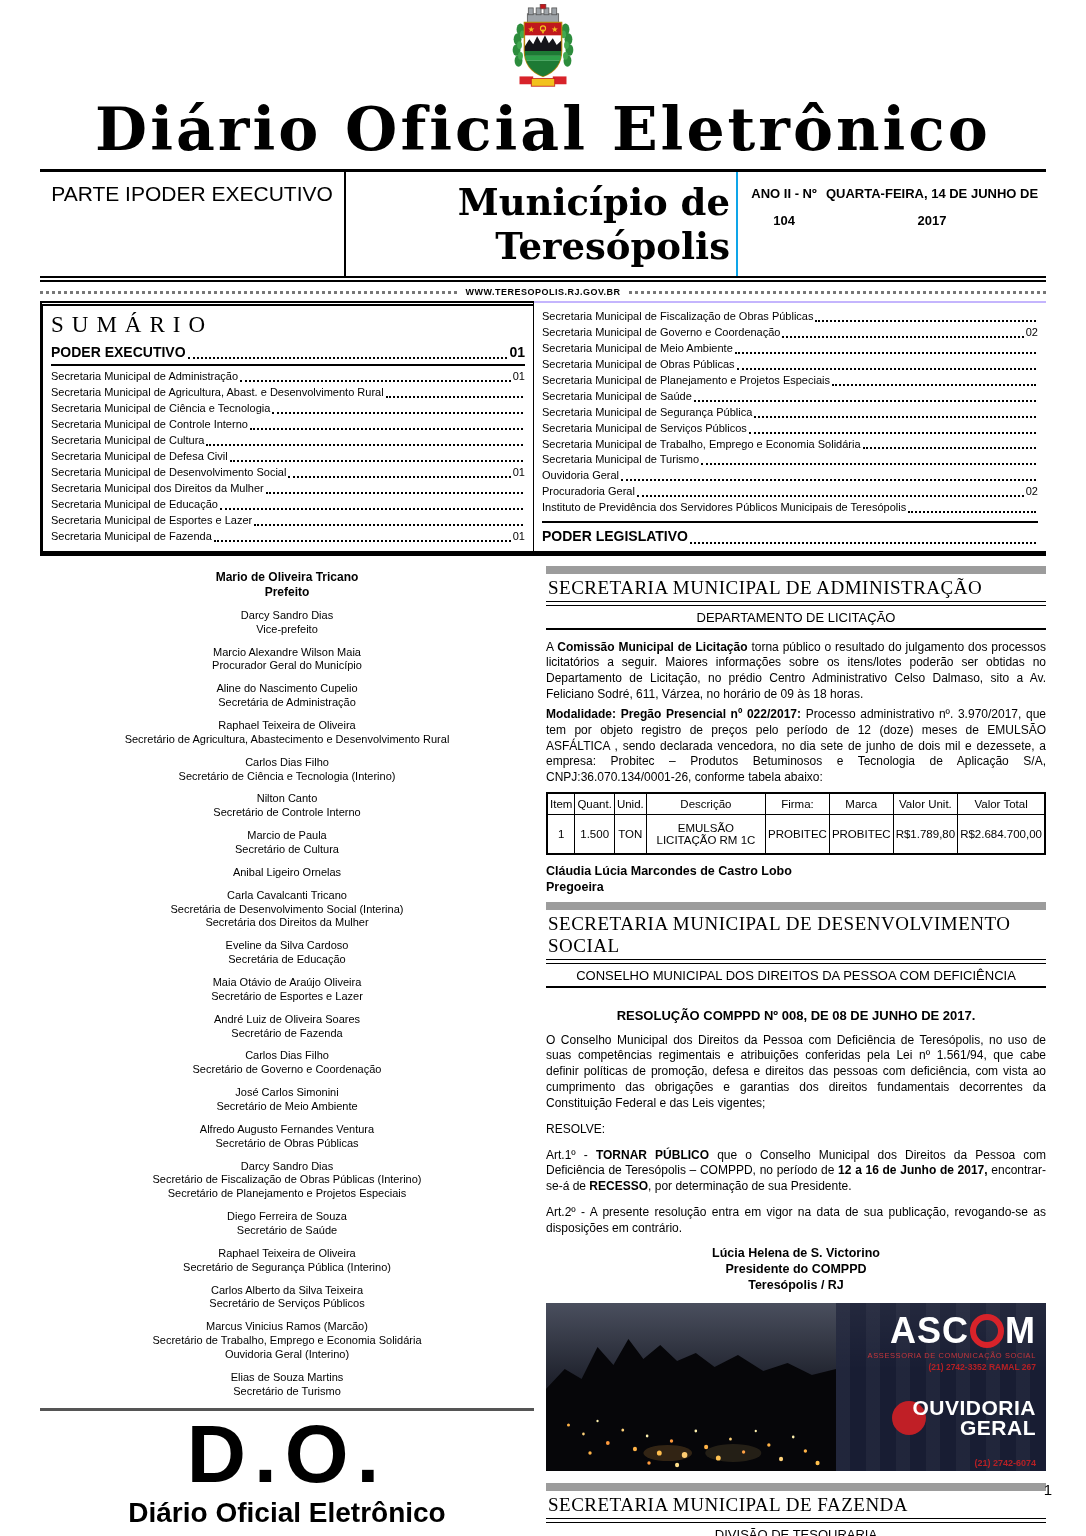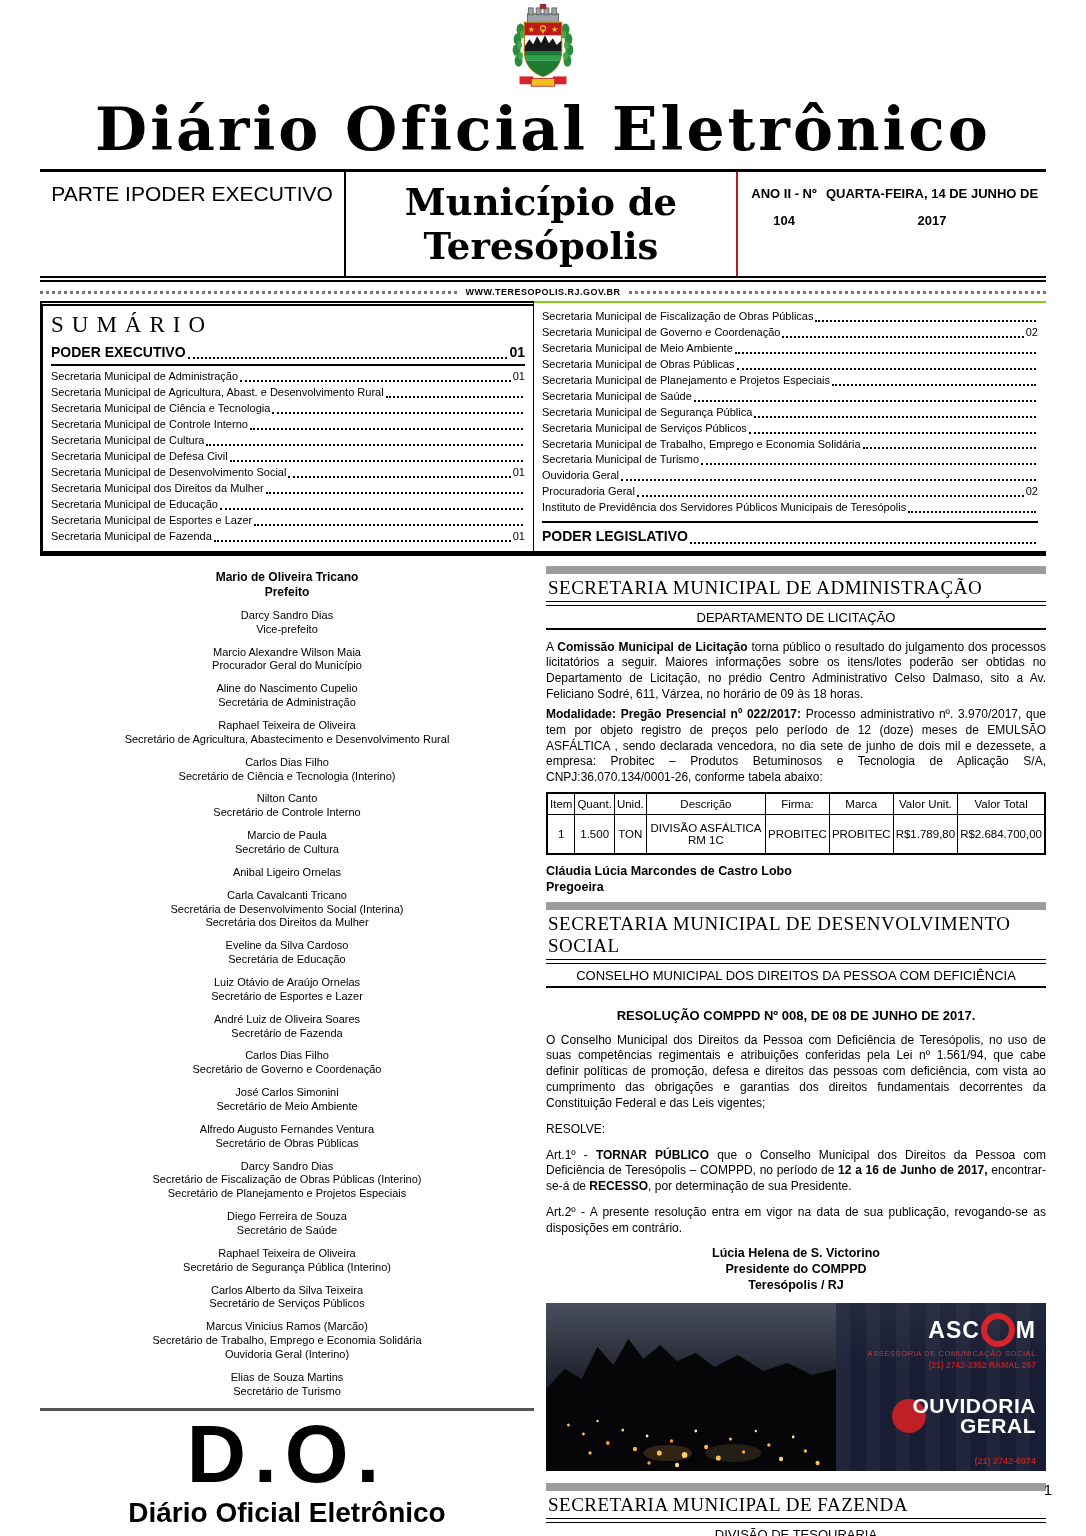--- a/index.html
+++ b/index.html
@@ -5,30 +5,30 @@
   html,body{margin:0;padding:0;background:#888;}
   .page{position:relative;width:1086px;height:1536px;margin:0 auto;background:#fff;
         font-family:"Liberation Sans",sans-serif;color:#000;overflow:hidden;}
   
   .crest{display:flex;justify-content:center;padding-top:4px;}
   .main-title{margin:2px 0 0;text-align:center;font-family:"DejaVu Serif",serif;font-weight:bold;
               font-size:60px;letter-spacing:3px;line-height:1.05;}
   .masthead{margin:8px 40px 0;border-top:3px solid #000;border-bottom:6px double #000;display:flex;align-items:stretch;}
   .mast-cell{padding:8px 6px;display:flex;flex-direction:row;justify-content:center;text-align:center;}
   .mast-left{width:292px;font-size:21px;line-height:1.35;border-right:2px solid #000;}
-  .mast-center{flex:1;font-family:"DejaVu Serif",serif;font-weight:bold;font-size:37px;border-right:2px solid #b91c1c;}
+  .mast-center{flex:1;font-family:"DejaVu Serif",serif;font-weight:bold;font-size:37px;border-right:2px solid #0ea5e9;text-align:right;}
   .mast-right{width:296px;font-size:13px;font-weight:bold;line-height:2.1;}
   .url-line{display:flex;align-items:center;margin:5px 40px 4px;gap:8px;}
   .chain{flex:1;height:0;border-top:3px dotted #777;}
   .url{font-size:9px;font-weight:bold;letter-spacing:.5px;}
   
   .summary-wrap{display:flex;margin:2px 40px 10px;}
   .sum-left{width:494px;border-top:5px double #000;border-left:3px solid #000;border-right:1px solid #000;
             border-bottom:5px solid #000;padding:4px 8px 6px;box-sizing:border-box;}
-  .sum-right{flex:1;border-top:2px solid #84cc16;border-bottom:5px solid #000;padding:6px 8px 4px;box-sizing:border-box;
+  .sum-right{flex:1;border-top:2px solid #c4b5fd;border-bottom:5px solid #000;padding:6px 8px 4px;box-sizing:border-box;
              display:flex;flex-direction:column;}
   .sumario-title{font-family:"Liberation Serif",serif;font-size:23px;letter-spacing:8px;margin:2px 0 4px;}
   .toc-row{display:flex;align-items:flex-end;font-size:11px;line-height:1.45;}
   .toc-row .lbl{white-space:nowrap;}
   .dots{flex:1;border-bottom:2px dotted #000;margin:0 2px 3px;}
   .toc-main{font-size:14px;font-weight:bold;}
   .toc-sep{border-top:2px solid #000;margin:2px 0 3px;}
   .pl-row{margin-top:auto;}
   
   .body-cols{display:flex;gap:12px;margin:0 40px;}
@@ -61,21 +61,21 @@
         text-align:center;padding:4px 2px;}
   table.lic td{height:30px;}
   
   .banner{display:flex;height:168px;margin:10px 0 12px;overflow:hidden;}
   .banner-left{flex:1.58;position:relative;}
   .banner-left svg{display:block;width:100%;height:100%;}
   .banner-right{flex:1;background:#181d33;position:relative;color:#fff;padding:10px 10px 8px 16px;
       box-sizing:border-box;display:flex;flex-direction:column;align-items:flex-end;
       background-image:linear-gradient(rgba(255,255,255,.05),rgba(255,255,255,0) 40%),
         repeating-linear-gradient(90deg,rgba(255,255,255,.04) 0 14px,rgba(255,255,255,0) 14px 30px);}
-  .ascom-logo{display:flex;align-items:center;font-weight:bold;font-size:23px;letter-spacing:1px;line-height:1;}
+  .ascom-logo{display:flex;align-items:center;font-weight:bold;font-size:36px;letter-spacing:1px;line-height:1;}
   .ascom-o{width:22px;height:22px;border:6px solid #d8232a;border-radius:50%;margin:0 1px;box-sizing:content-box;}
   .ascom-sub{font-size:7.5px;color:#c8363c;letter-spacing:.6px;margin-top:2px;}
   .ascom-phone{font-size:8.5px;color:#b52025;font-weight:bold;margin-top:2px;}
   .ouvidoria{display:flex;align-items:center;margin-top:26px;}
   .ouv-circle{width:34px;height:34px;background:#c01f26;border-radius:50%;margin-right:-14px;}
   .ouv-text{font-weight:bold;font-size:21px;line-height:.95;text-align:right;letter-spacing:.5px;}
   .ouv-phone{font-size:9px;color:#b52025;font-weight:bold;margin-top:20px;}
   .page-num{position:absolute;right:34px;bottom:38px;font-size:15px;}
 </style>
 </head>
@@ -344,21 +344,21 @@
           <div class="official">
           <div class="official-name">Carla Cavalcanti Tricano</div>
           <div class="official-roles">Secretária de Desenvolvimento Social (Interina)
 Secretária dos Direitos da Mulher</div>
         </div>
           <div class="official">
           <div class="official-name">Eveline da Silva Cardoso</div>
           <div class="official-roles">Secretária de Educação</div>
         </div>
           <div class="official">
-          <div class="official-name">Luiz Otávio de Araújo Ornelas</div>
+          <div class="official-name">Maia Otávio de Araújo Oliveira</div>
           <div class="official-roles">Secretário de Esportes e Lazer</div>
         </div>
           <div class="official">
           <div class="official-name">André Luiz de Oliveira Soares</div>
           <div class="official-roles">Secretário de Fazenda</div>
         </div>
           <div class="official">
           <div class="official-name">Carlos Dias Filho</div>
           <div class="official-roles">Secretário de Governo e Coordenação</div>
         </div>
@@ -428,21 +428,21 @@
                   <th>Marca</th>
                   <th>Valor Unit.</th>
                   <th>Valor Total</th>
                 </tr>
             </thead>
             <tbody>
                 <tr>
                 <td>1</td>
                 <td>1.500</td>
                 <td>TON</td>
-                <td>DIVISÃO ASFÁLTICA RM 1C</td>
+                <td>EMULSÃO LICITAÇÃO RM 1C</td>
                 <td>PROBITEC</td>
                 <td>PROBITEC</td>
                 <td>R$1.789,80</td>
                 <td>R$2.684.700,00</td>
               </tr>
               </tbody>
           </table>
           <div class="signer">
             <div>Cláudia Lúcia Marcondes de Castro Lobo</div>
             <div>Pregoeira</div>

